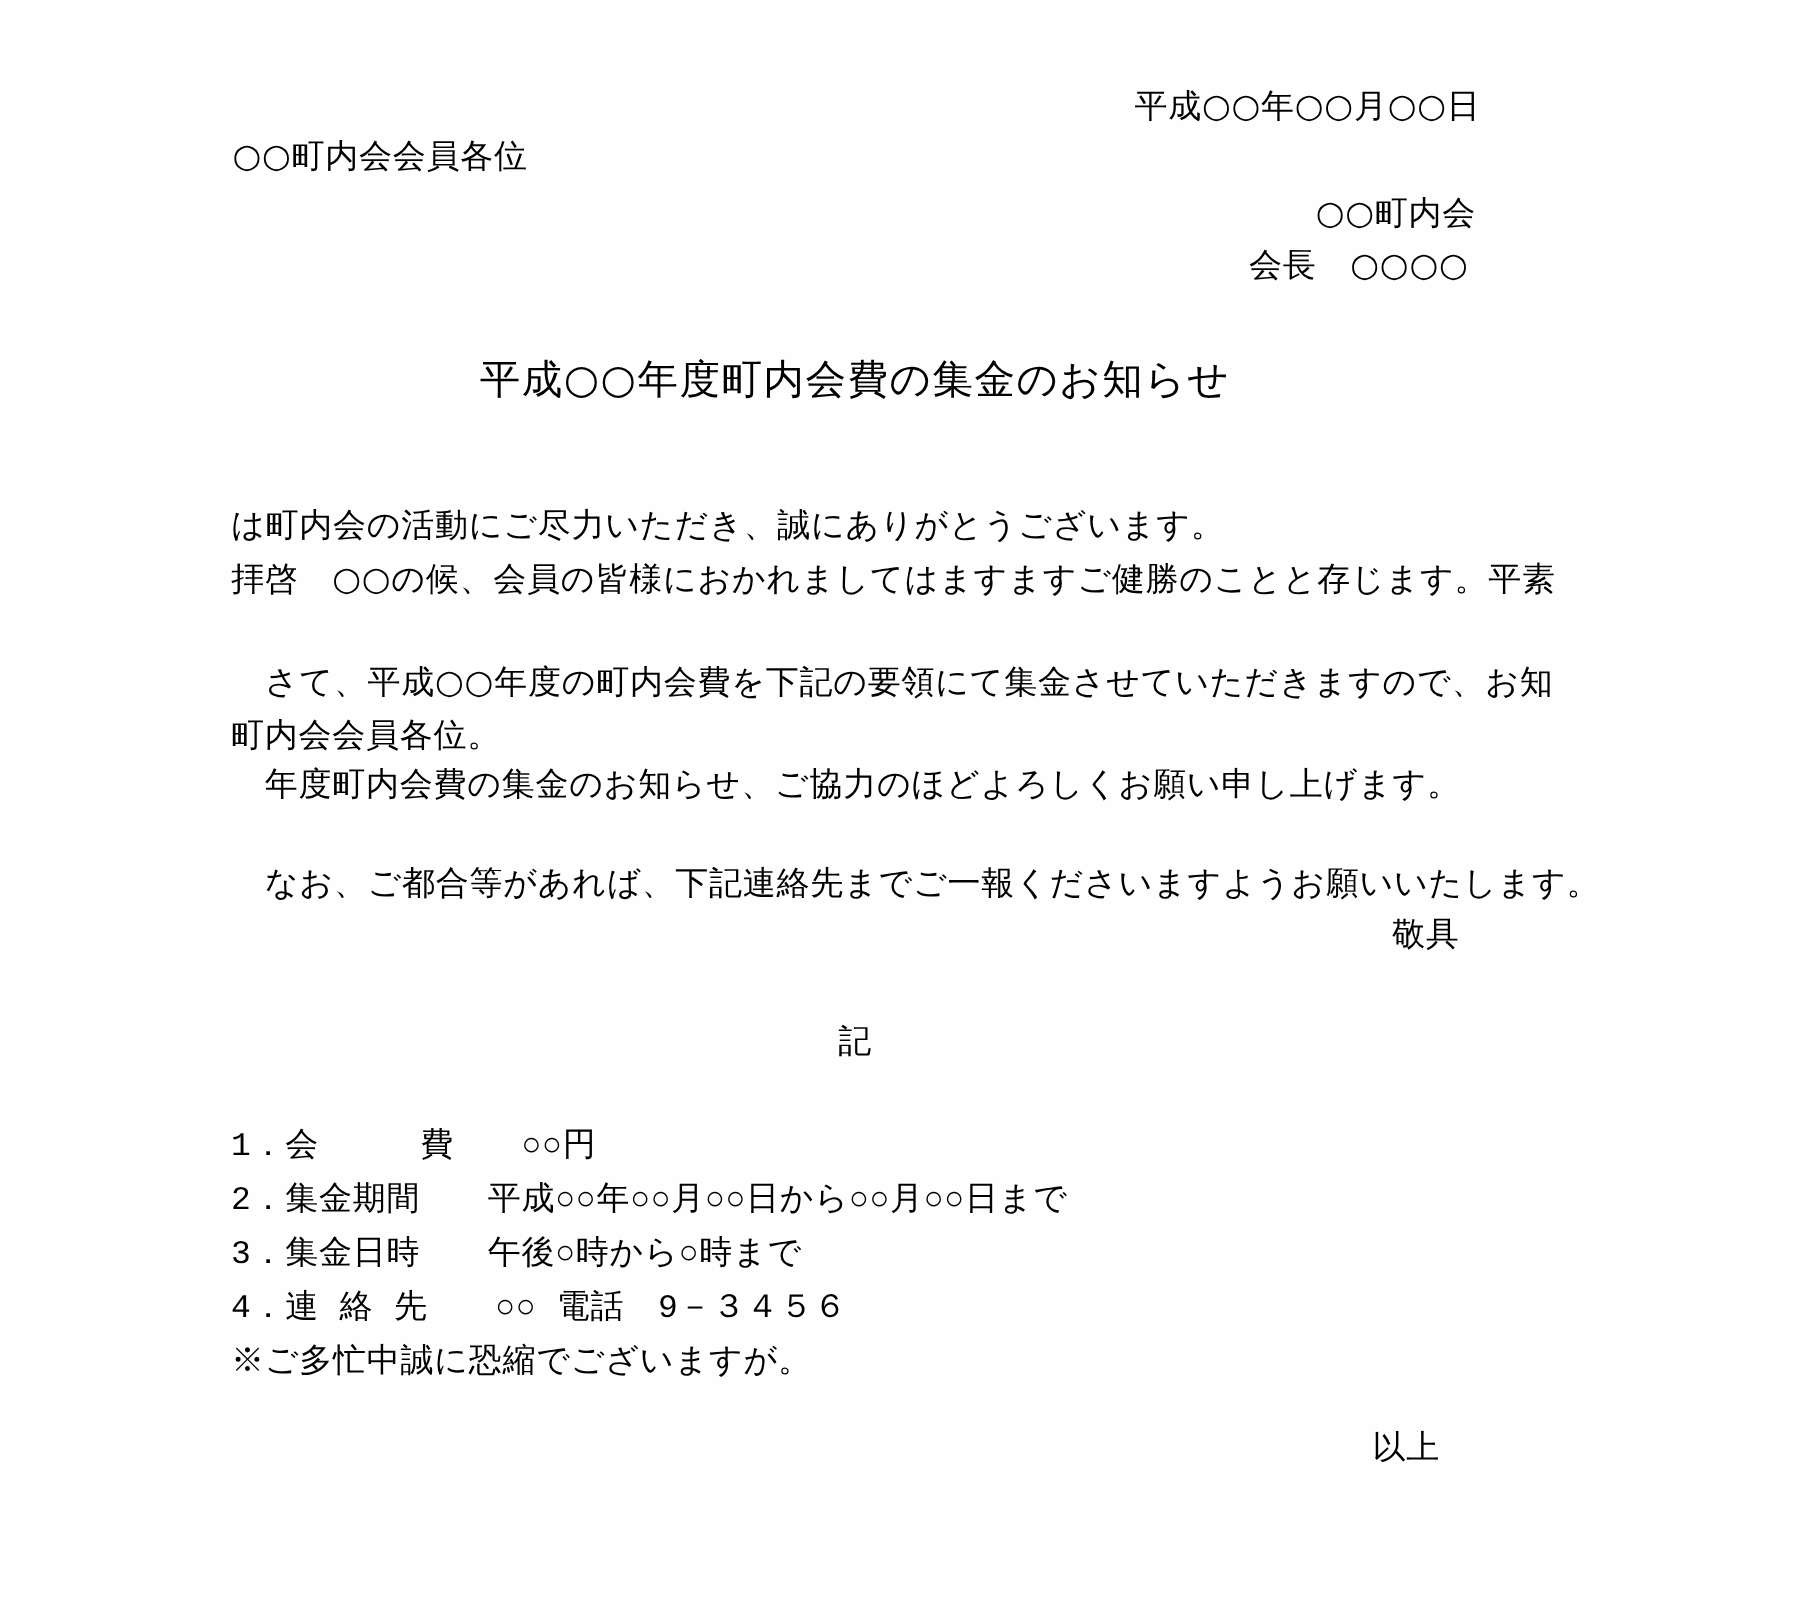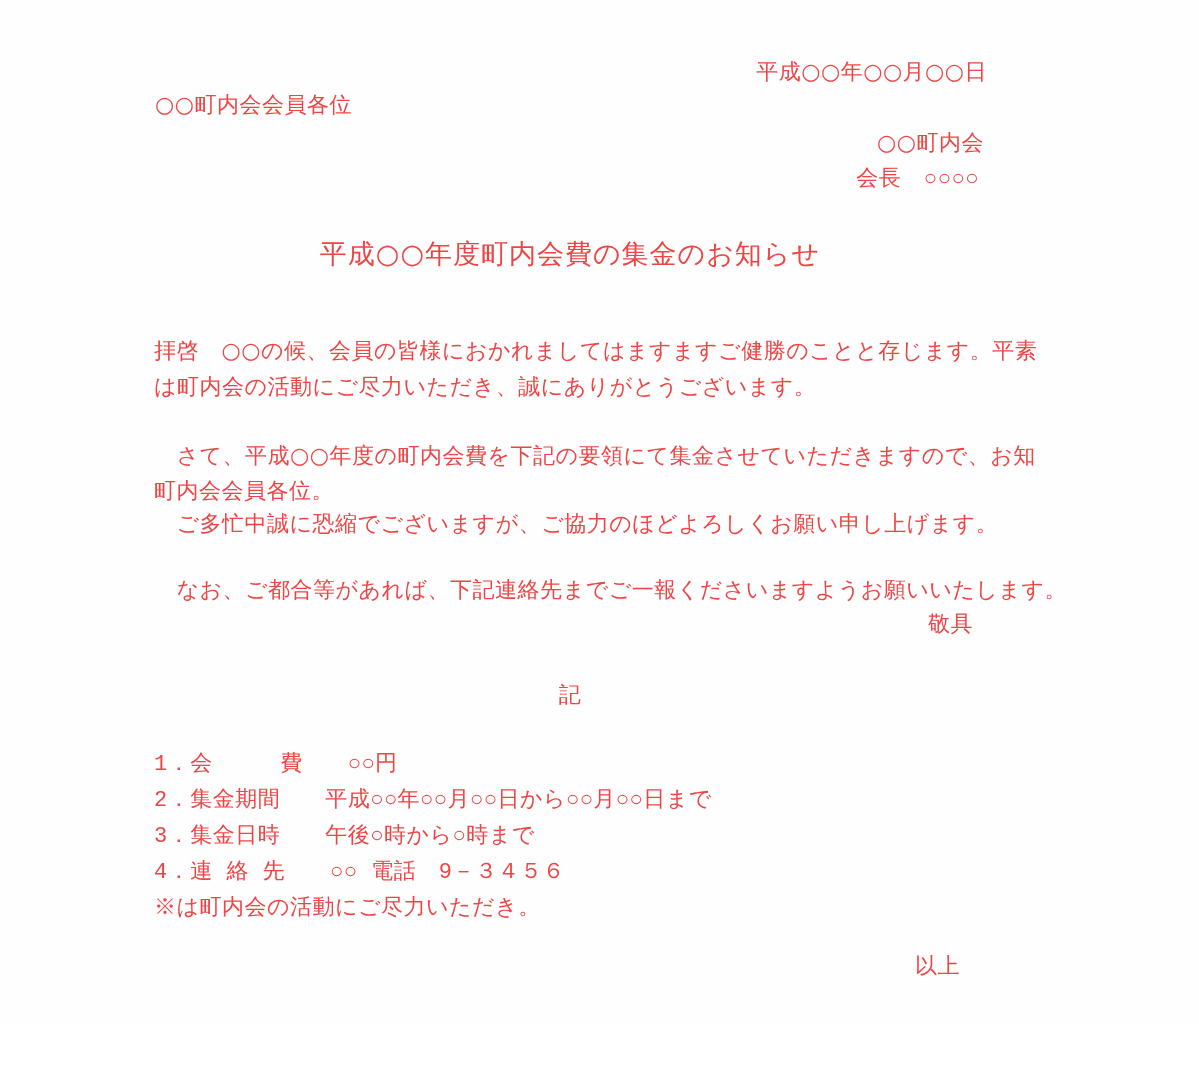--- a/index.html
+++ b/index.html
@@ -6,35 +6,35 @@
     margin: 0;
     padding: 0;
     background: #ffffff;
   }
   .page {
     position: relative;
     width: 1199px;
     height: 1026px;
     background: #fefefe;
     font-family: "DejaVu Sans", sans-serif;
-    color: #ef4444;
+    color: #000000;
     overflow: hidden;
   }
   .abs {
     position: absolute;
     font-size: 22px;
     line-height: 36px;
     white-space: nowrap;
     letter-spacing: 0.5px;
   }
   .left-col  { left: 154px; }
   .date-line   { top: 54px;  right: 212px; }
   .addressee   { top: 87px;  left: 155px; }
   .sender-org  { top: 125px; right: 215px; }
-  .sender-name { top: 160px; right: 220px; font-family: Liberation Serif, serif; }
+  .sender-name { top: 160px; right: 220px; }
   .doc-title {
     top: 236px;
     left: 154px;
     width: 832px;
     text-align: center;
     font-size: 27px;
     letter-spacing: 1px;
     white-space: nowrap;
   }
   .para1 { top: 333px; }
@@ -60,40 +60,40 @@
 
   <div class="abs addressee">○○町内会会員各位</div>
 
   <div class="abs sender-org">○○町内会</div>
 
   <div class="abs sender-name">会長　○○○○</div>
 
   <div class="abs doc-title">平成○○年度町内会費の集金のお知らせ</div>
 
   <div class="abs left-col para1">
+    <div>は町内会の活動にご尽力いただき、誠にありがとうございます。</div>
     <div>拝啓　○○の候、会員の皆様におかれましてはますますご健勝のことと存じます。平素</div>
-    <div>は町内会の活動にご尽力いただき、誠にありがとうございます。</div>
   </div>
 
   <div class="abs left-col para2">
     <div>　さて、平成○○年度の町内会費を下記の要領にて集金させていただきますので、お知</div>
     <div>町内会会員各位。</div>
   </div>
 
-  <div class="abs left-col para3">　ご多忙中誠に恐縮でございますが、ご協力のほどよろしくお願い申し上げます。</div>
+  <div class="abs left-col para3">　年度町内会費の集金のお知らせ、ご協力のほどよろしくお願い申し上げます。</div>
 
   <div class="abs left-col para4">　なお、ご都合等があれば、下記連絡先までご一報くださいますようお願いいたします。</div>
 
   <div class="abs keigu">敬具</div>
 
   <div class="abs ki-marker">記</div>
 
   <div class="abs left-col items-block">
     <div>1．会　　　費　　○○円</div>
     <div>2．集金期間　　平成○○年○○月○○日から○○月○○日まで</div>
     <div>3．集金日時　　午後○時から○時まで</div>
     <div>4．連 絡 先　　○○ 電話　9－３４５６</div>
-    <div>※は町内会の活動にご尽力いただき。</div>
+    <div>※ご多忙中誠に恐縮でございますが。</div>
   </div>
 
   <div class="abs ijou">以上</div>
 
 </div>
 
 </body></html>

